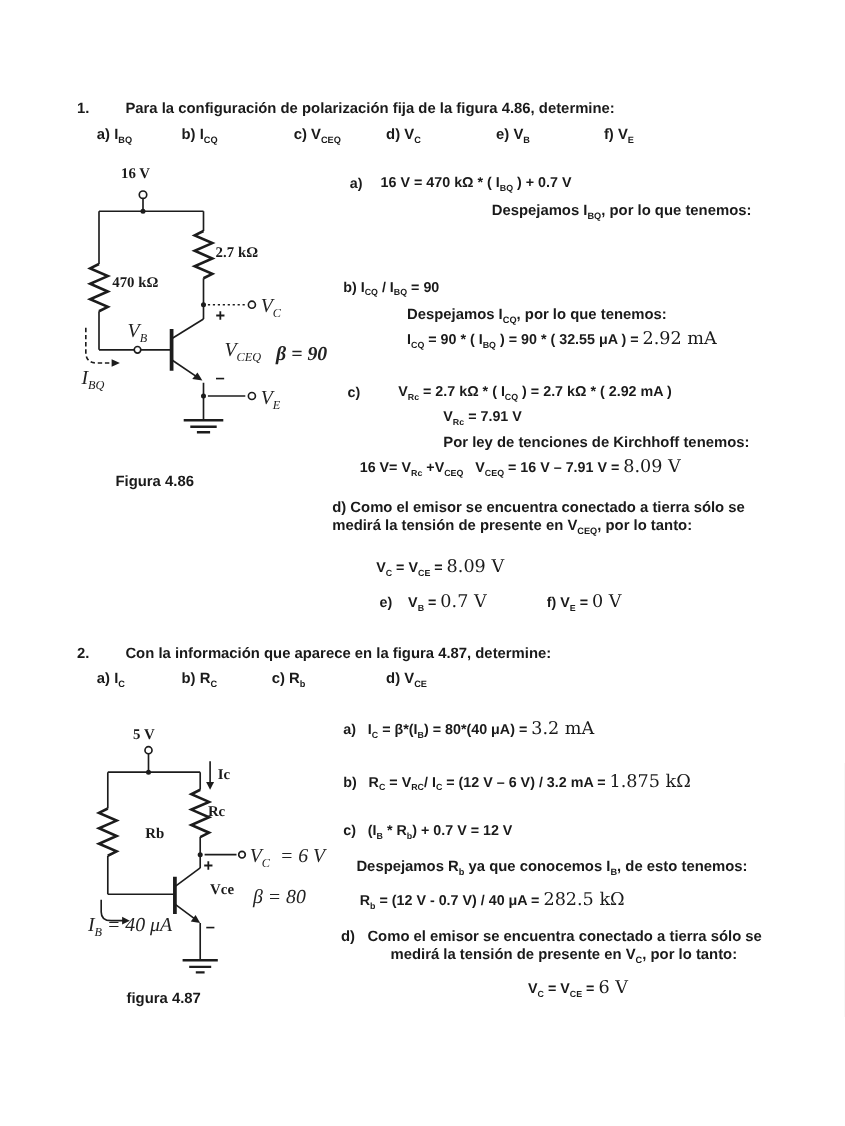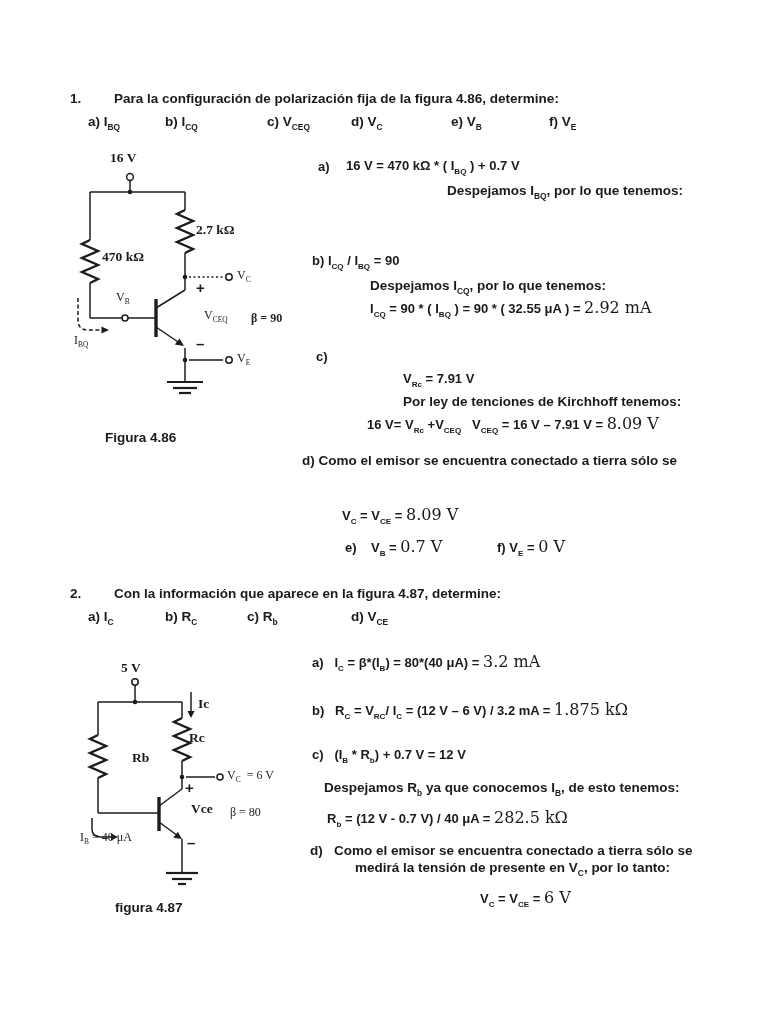--- a/index.html
+++ b/index.html
@@ -13,22 +13,22 @@
   }
   .eq{font-size:13px;}
   .res{
     font-family:"DejaVu Serif",serif;font-weight:normal;font-size:16px;
   }
   sub{font-size:62%;line-height:0;}
   .fig{position:absolute;}
   .fig svg{position:absolute;left:0;top:0;}
   .fl{
     position:absolute;white-space:nowrap;
-    font-family:"Liberation Serif",serif;
-    font-weight:normal;font-size:12px;color:#222;
+    font-family:"Liberation Serif",serif;font-style:italic;
+    font-weight:normal;font-size:18px;color:#222;
   }
   .fln{
     position:absolute;white-space:nowrap;
     font-family:"Liberation Serif",serif;font-style:normal;
     font-weight:bold;font-size:13.5px;color:#1a1a1a;
   }
   .sign{
     position:absolute;white-space:nowrap;font-weight:bold;
     font-size:15px;color:#1a1a1a;font-family:"Liberation Sans",sans-serif;
   }
@@ -104,25 +104,27 @@
 
   <div class="t eq" style="left:318px;top:158px;">a)</div>
   <div class="t eq" style="left:346px;top:157px;">16 V = 470 kΩ * ( I<sub>BQ</sub> ) + 0.7 V</div>
   <div class="t" style="left:407px;top:182px;padding-left:40px;">Despejamos  I<sub>BQ</sub>, por lo que tenemos:</div>
 
   <div class="t eq" style="left:312px;top:252px;">b) I<sub>CQ</sub> / I<sub>BQ</sub> = 90</div>
   <div class="t" style="left:370px;top:277px;">Despejamos  I<sub>CQ</sub>, por lo que tenemos:</div>
   <div class="t eq" style="left:370px;top:299px;"><span>I<sub>CQ</sub> = 90 * ( I<sub>BQ</sub> ) = 90 * ( 32.55 μA ) = </span><span class="res">2.92 mA</span></div>
 
   <div class="t eq" style="left:316px;top:348px;">c)</div>
+  <div class="t eq" style="left:362px;top:347px;">V<sub>Rc</sub> = 2.7 kΩ * ( I<sub>CQ</sub> ) = 2.7 kΩ * ( 2.92 mA )</div>
   <div class="t eq" style="left:403px;top:370px;">V<sub>Rc</sub> = 7.91 V</div>
   <div class="t" style="left:403px;top:393px;">Por ley de tenciones de Kirchhoff tenemos:</div>
-  <div class="t eq" style="left:327px;top:415px;margin-left:40px;"><span>16 V= V<sub>Rc</sub> +V<sub>CEQ</sub>&nbsp;&nbsp; V<sub>CEQ</sub> = 16 V – 7.91 V = </span><span class="res">8.09 V</span></div>
+  <div class="t eq" style="left:327px;top:415px;"><span>16 V= V<sub>Rc</sub> +V<sub>CEQ</sub>&nbsp;&nbsp; V<sub>CEQ</sub> = 16 V – 7.91 V = </span><span class="res">8.09 V</span></div>
 
   <div class="t" style="left:302px;top:452px;">d) Como el emisor se encuentra conectado a tierra sólo se</div>
+  <div class="t" style="left:302px;top:469px;">medirá la tensión de presente en V<sub>CEQ</sub>, por lo tanto:</div>
   <div class="t eq" style="left:342px;top:506px;"><span>V<sub>C</sub> = V<sub>CE</sub> = </span><span class="res">8.09 V</span></div>
 
   <div class="t eq" style="left:345px;top:538px;"><span>e)&nbsp;&nbsp;&nbsp;&nbsp;V<sub>B</sub> = </span><span class="res">0.7 V</span></div>
   <div class="t eq" style="left:497px;top:538px;"><span>f) V<sub>E</sub> = </span><span class="res">0 V</span></div>
 
   <div class="t" style="left:70px;top:585px;">2.</div>
   <div class="t" style="left:114px;top:585px;">Con la información que aparece en la figura 4.87, determine:</div>
 
   <div class="t" style="left:88px;top:608px;">a) I<sub>C</sub></div>
   <div class="t" style="left:165px;top:608px;">b) R<sub>C</sub></div>

